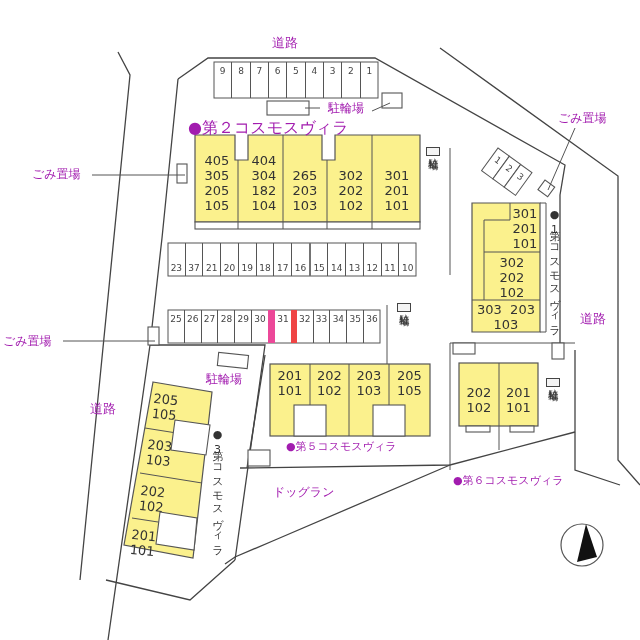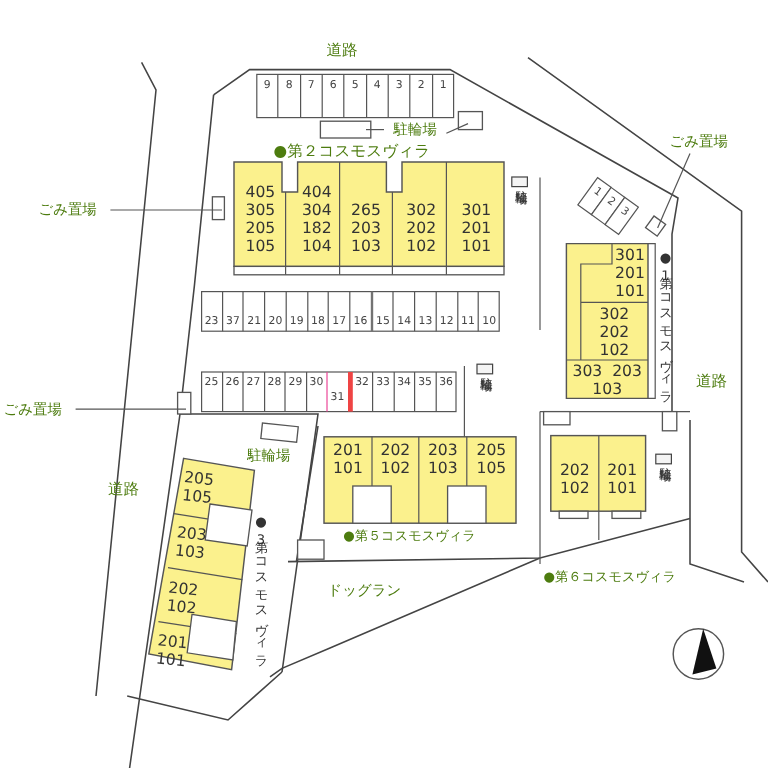--- a/index.html
+++ b/index.html
@@ -4,21 +4,21 @@
 <style>
   html, body { margin: 0; padding: 0; background: #ffffff; }
   body { width: 640px; height: 640px; overflow: hidden; position: relative;
          font-family: "DejaVu Sans", "Liberation Sans", sans-serif; color: #333; }
   #map { position: absolute; left: 0; top: 0; width: 640px; height: 640px; }
   .ln { stroke: #444; stroke-width: 1.3; fill: none; }
   .thin { stroke: #555; stroke-width: 1; fill: none; }
   .bld { fill: #fbf18d; stroke: #555; stroke-width: 1.2; }
   .white { fill: #ffffff; stroke: #555; stroke-width: 1.1; }
   .slot { fill: #ffffff; stroke: #555; stroke-width: 1; }
-  .lbl { position: absolute; font-size: 12px; color: #4d7c0f; white-space: nowrap; line-height: 1; }
+  .lbl { position: absolute; font-size: 12px; color: #a21caf; white-space: nowrap; line-height: 1; }
   .unit { position: absolute; font-size: 13px; color: #333; text-align: center; line-height: 15px; white-space: pre; }
   .slotnum { position: absolute; font-size: 9px; color: #444; text-align: center; line-height: 1; }
   .vlbl { position: absolute; font-size: 11px; color: #333; writing-mode: vertical-rl; text-orientation: upright; line-height: 1; letter-spacing: 1px; }
   .bike { position: absolute; font-size: 10px; color: #333; writing-mode: vertical-rl; text-orientation: upright;
           border: 1.5px solid #444; background: #f4f4f4; padding: 2px 1px; line-height: 1; letter-spacing: 1px; }
 </style>
 </head>
 <body>
 
 <svg id="map" viewBox="0 0 640 640" xmlns="http://www.w3.org/2000/svg">
@@ -113,21 +113,21 @@
 <div class="lbl" style="left:206px;top:373px;">駐輪場</div>
 <div class="lbl" style="left:32px;top:168px;">ごみ置場</div>
 <div class="lbl" style="left:3px;top:335px;">ごみ置場</div>
 <div class="lbl" style="left:558px;top:112px;">ごみ置場</div>
 <div class="lbl" style="left:273px;top:486px;">ドッグラン</div>
 
 <div class="bike" style="left:426px;top:147px;">駐輪場</div>
 <div class="bike" style="left:397px;top:303px;">駐輪場</div>
 <div class="bike" style="left:546px;top:378px;">駐輪場</div>
 
-<div class="lbl" style="left:188px;top:120px;font-size:13px;margin-left:40px;">●第２コスモスヴィラ</div>
+<div class="lbl" style="left:188px;top:120px;font-size:16px;">●第２コスモスヴィラ</div>
 <div class="lbl" style="left:286px;top:441px;font-size:11px;">●第５コスモスヴィラ</div>
 <div class="lbl" style="left:453px;top:475px;font-size:11px;">●第６コスモスヴィラ</div>
 <div class="vlbl" style="left:549px;top:208px;">●第1コスモスヴィラ</div>
 <div class="vlbl" style="left:212px;top:428px;">●第3コスモスヴィラ</div>
 
 <div style="position:absolute;left:214px;top:62px;width:164px;height:36px;display:flex;">
   <div class="slotnum" style="position:relative;flex:1;border-right:1px solid #555;padding-top:5px;">9</div>
   <div class="slotnum" style="position:relative;flex:1;border-right:1px solid #555;padding-top:5px;">8</div>
   <div class="slotnum" style="position:relative;flex:1;border-right:1px solid #555;padding-top:5px;">7</div>
   <div class="slotnum" style="position:relative;flex:1;border-right:1px solid #555;padding-top:5px;">6</div>
@@ -154,22 +154,22 @@
   <div class="slotnum" style="position:relative;flex:1;border-right:1px solid #555;padding-top:21px;">11</div>
   <div class="slotnum" style="position:relative;flex:1;padding-top:21px;">10</div>
 </div>
 
 <div style="position:absolute;left:168px;top:310px;width:212px;height:33px;display:flex;">
   <div class="slotnum" style="position:relative;flex:1;border-right:1px solid #555;padding-top:5px;">25</div>
   <div class="slotnum" style="position:relative;flex:1;border-right:1px solid #555;padding-top:5px;">26</div>
   <div class="slotnum" style="position:relative;flex:1;border-right:1px solid #555;padding-top:5px;">27</div>
   <div class="slotnum" style="position:relative;flex:1;border-right:1px solid #555;padding-top:5px;">28</div>
   <div class="slotnum" style="position:relative;flex:1;border-right:1px solid #555;padding-top:5px;">29</div>
-  <div class="slotnum" style="position:relative;flex:1;border-right:1px solid #ec4899;padding-top:5px;">30</div>
-  <div class="slotnum" style="position:relative;flex:1;border-right:4px solid #ef4444;padding-top:17px;">31</div>
+  <div class="slotnum" style="position:relative;flex:1;border-right:7px solid #ec4899;padding-top:5px;">30</div>
+  <div class="slotnum" style="position:relative;flex:1;border-right:6px solid #ef4444;padding-top:5px;">31</div>
   <div class="slotnum" style="position:relative;flex:1;border-right:1px solid #555;padding-top:5px;">32</div>
   <div class="slotnum" style="position:relative;flex:1;border-right:1px solid #555;padding-top:5px;">33</div>
   <div class="slotnum" style="position:relative;flex:1;border-right:1px solid #555;padding-top:5px;">34</div>
   <div class="slotnum" style="position:relative;flex:1;border-right:1px solid #555;padding-top:5px;">35</div>
   <div class="slotnum" style="position:relative;flex:1;padding-top:5px;">36</div>
 </div>
 
 <div style="position:absolute;left:498px;top:148px;transform-origin:0 0;transform:rotate(36deg);width:42px;height:28px;display:flex;">
   <div class="slotnum" style="position:relative;flex:1;padding-top:6px;">1</div>
   <div class="slotnum" style="position:relative;flex:1;padding-top:6px;">2</div>

